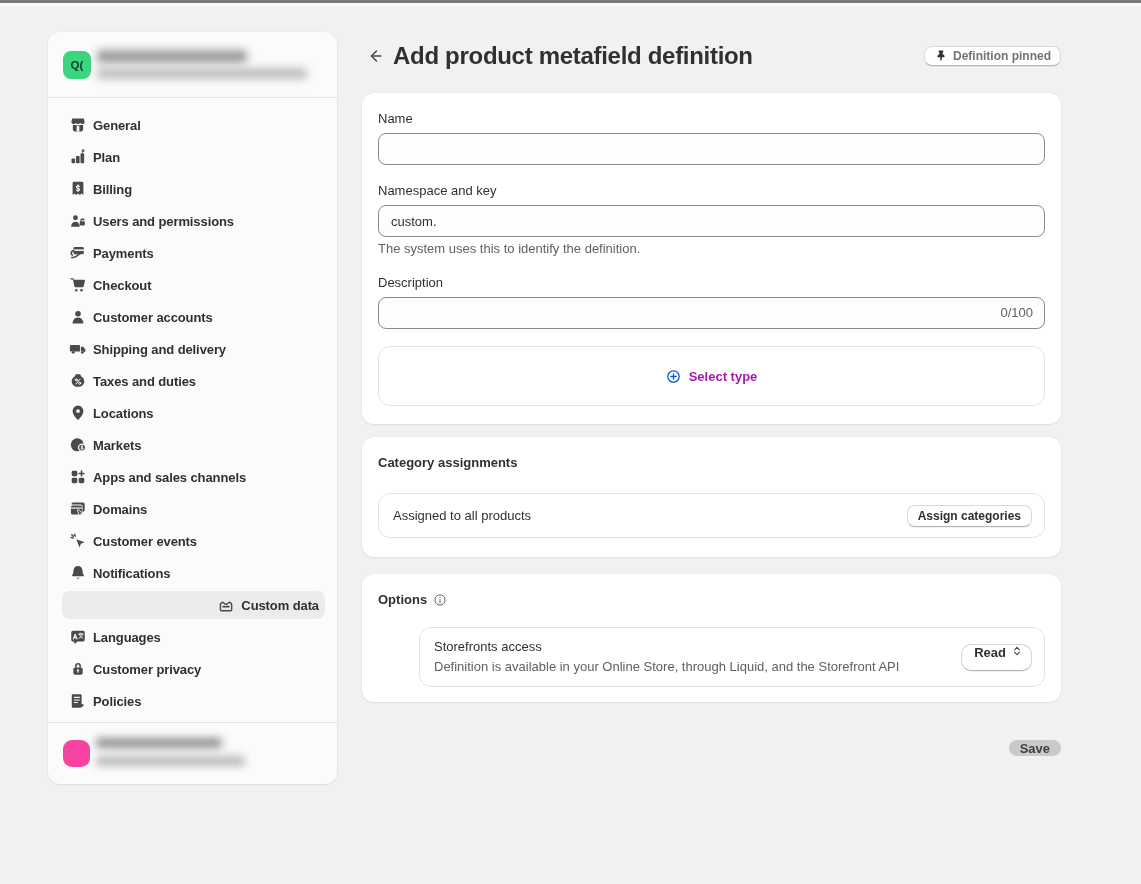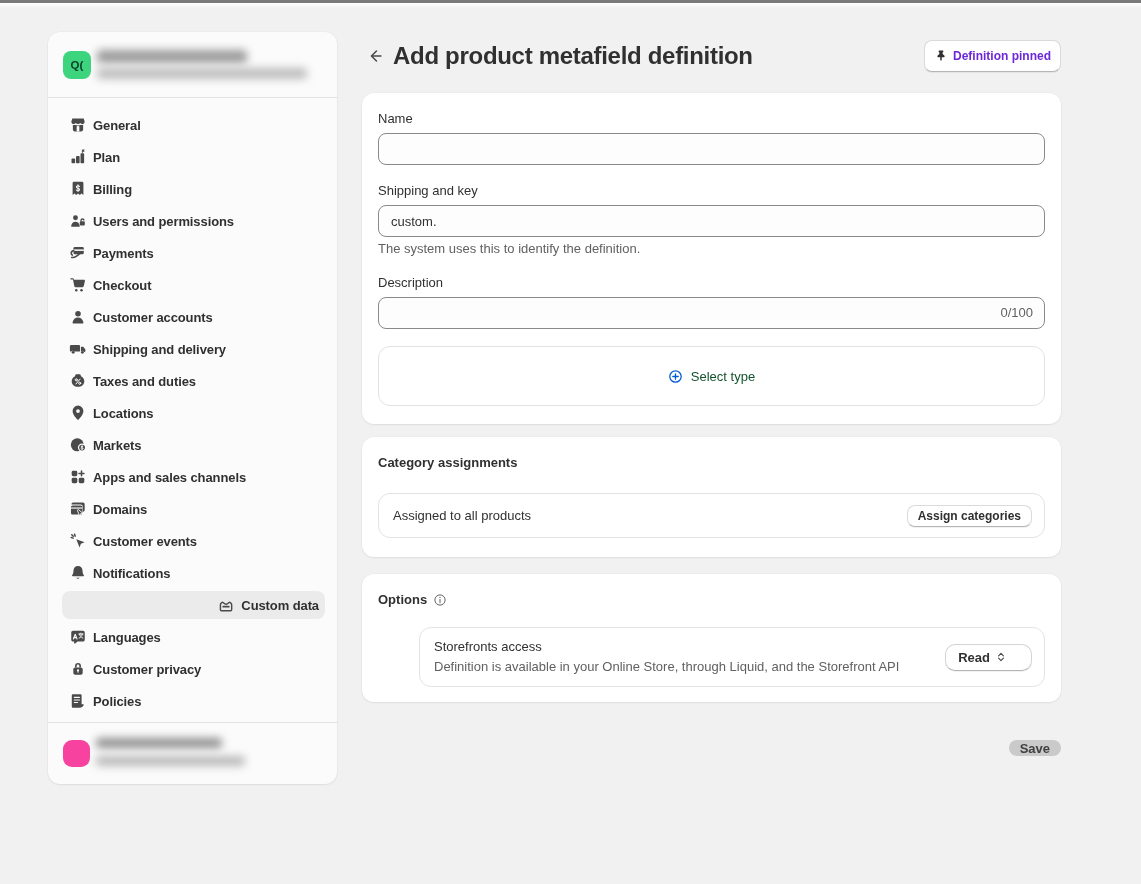--- a/index.html
+++ b/index.html
@@ -56,23 +56,23 @@
   .user-name-blur  { width:126px; height:10px; background:#8f8f8f; }
   .user-email-blur { width:149px; height:10px; background:#b9b9b9; }
 
   
   .main { position:absolute; left:362px; top:42px; width:699px; }
   .page-header { height:28px; display:flex; align-items:center; }
   .back-btn { width:28px; height:28px; margin-left:0; display:flex; align-items:center;
     justify-content:center; color:#4a4a4a; cursor:pointer; border-radius:8px; flex:none; }
   .page-title { font-size:24px; font-weight:700; letter-spacing:-.3px; color:#303030; margin-left:3px; }
   .pinned-btn {
-    margin-left:auto; height:32px; padding:0 9px; display:flex; align-items:center; gap:5px;
+    margin-left:auto; height:20px; padding:0 9px; display:flex; align-items:center; gap:5px;
     background:#ffffff; border:1px solid #dadada; border-bottom-color:#b5b5b5;
-    border-radius:8px; font-size:12px; font-weight:700; color:#6d28d9; cursor:pointer;
+    border-radius:8px; font-size:12px; font-weight:700; color:#737373; cursor:pointer;
     box-shadow:0 1px 0 rgba(0,0,0,.05);
   }
   .pin-icon { color:#303030; display:flex; }
 
   .card {
     background:#ffffff; border-radius:12px; padding:16px;
     box-shadow:0 1px 2px rgba(26,26,26,.07), 0 0 0 .5px rgba(0,0,0,.04);
   }
   .card1 { margin-top:23px; padding-bottom:18px; }
   .field-label { display:block; font-size:13px; line-height:20px; color:#303030; margin-bottom:4px; }
@@ -85,21 +85,21 @@
   .gap16 { margin-top:16px; }
   .help-text { font-size:13px; line-height:16px; color:#616161; margin-top:4px; }
   .desc-wrap { position:relative; }
   .char-count { position:absolute; right:12px; top:0; height:44px; line-height:32px;
     font-size:13px; color:#616161; }
   .select-type {
     margin-top:17px; height:60px; border:1px solid #e3e3e3; border-radius:12px;
     display:flex; align-items:center; justify-content:center; gap:8px; cursor:pointer;
     background:#ffffff;
   }
-  .select-type-label { font-size:13px; font-weight:400; color:#14532d;text-align:right; }
+  .select-type-label { font-size:13px; font-weight:700; color:#a21caf;text-align:right; }
   .plus-circle-icon { color:#005bd3; display:flex; }
 
   .card2 { margin-top:13px; padding-bottom:19px; }
   .card3 { margin-top:17px; padding-bottom:15px; }
   .card-heading { font-size:13px; font-weight:700; line-height:20px; color:#303030; }
   .heading-row { display:flex; align-items:center; gap:6px; }
   .info-icon { color:#5c5f62; display:flex; }
   .inner-row {
     margin-top:20px; border:1px solid #e3e3e3; border-radius:12px; background:#fff;
     display:flex; align-items:center; padding:0 12px 0 14px;
@@ -109,21 +109,21 @@
   .row-text { font-size:13px; color:#303030; }
   .row-title { font-size:13px; line-height:20px; color:#303030; }
   .row-desc { font-size:13px; line-height:20px; color:#616161; }
   .sec-btn {
     margin-left:auto; height:22px; padding:0 10px; display:flex; align-items:center;
     background:#fff; border:1px solid #dadada; border-bottom-color:#b5b5b5; border-radius:8px;
     font-size:12px; font-weight:700; color:#303030; cursor:pointer;
     box-shadow:0 1px 0 rgba(0,0,0,.05); flex:none;
   }
   .select-btn {
-    margin-left:auto; height:27px; padding:0 24px 0 12px; display:flex; align-items:center; gap:5px;
+    margin-left:auto; height:27px; padding:0 8px 0 12px; display:flex; align-items:flex-start; gap:5px;
     background:#fff; border:1px solid #d4d4d4; border-bottom-color:#b5b5b5; border-radius:10px;
     font-size:13px; font-weight:700; color:#303030; cursor:pointer;
     box-shadow:0 1px 0 rgba(0,0,0,.05); flex:none;
   }
   .updown-icon { color:#4a4a4a; display:flex; }
 
   .save-row { display:flex; justify-content:flex-end; margin-top:38px; }
   .save-btn {
     height:16px; padding:0 11px; border:none; border-radius:8px;
     background:#cacaca; color:#404040; font-size:13px; font-weight:700;
@@ -418,21 +418,21 @@
     </button>
   </div>
 
   <section class="card card1">
     <div class="field">
       <label class="field-label">Name</label>
       <input class="text-input" type="text" value="" style="">
     </div>
 
     <div class="field gap16">
-      <label class="field-label">Shipping and key</label>
+      <label class="field-label">Namespace and key</label>
       <input class="text-input" type="text" value="custom." style="">
       <div class="help-text">The system uses this to identify the definition.</div>
     </div>
 
     <div class="field" style="margin-top:16px;">
       <label class="field-label">Description</label>
       <div class="desc-wrap">
         <input class="text-input" type="text" style="padding-right: 56px;" value="">
         <span class="char-count">0/100</span>
       </div>

